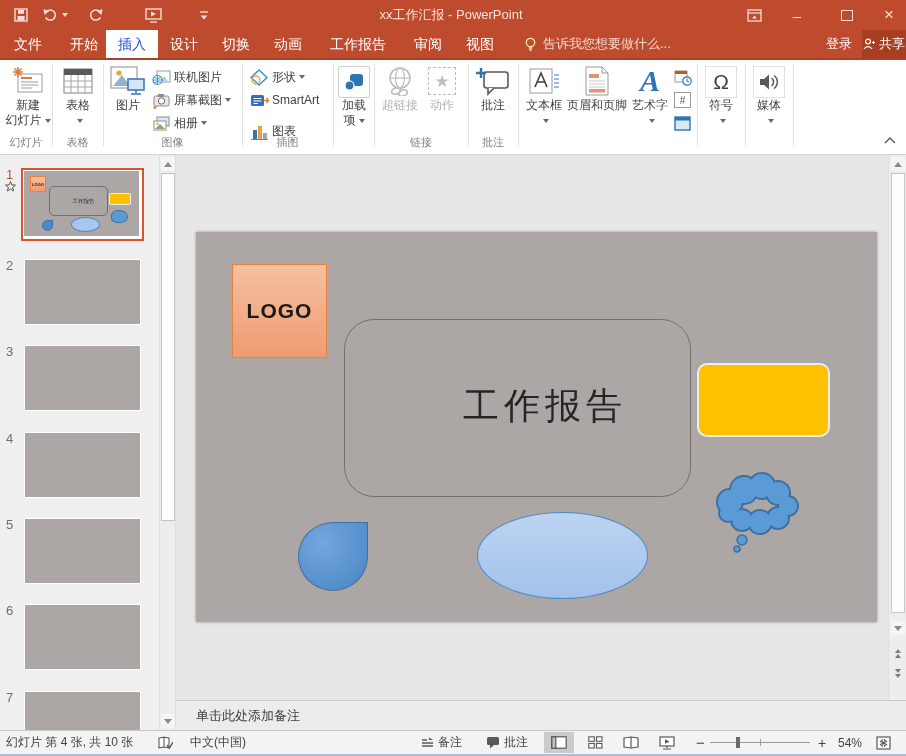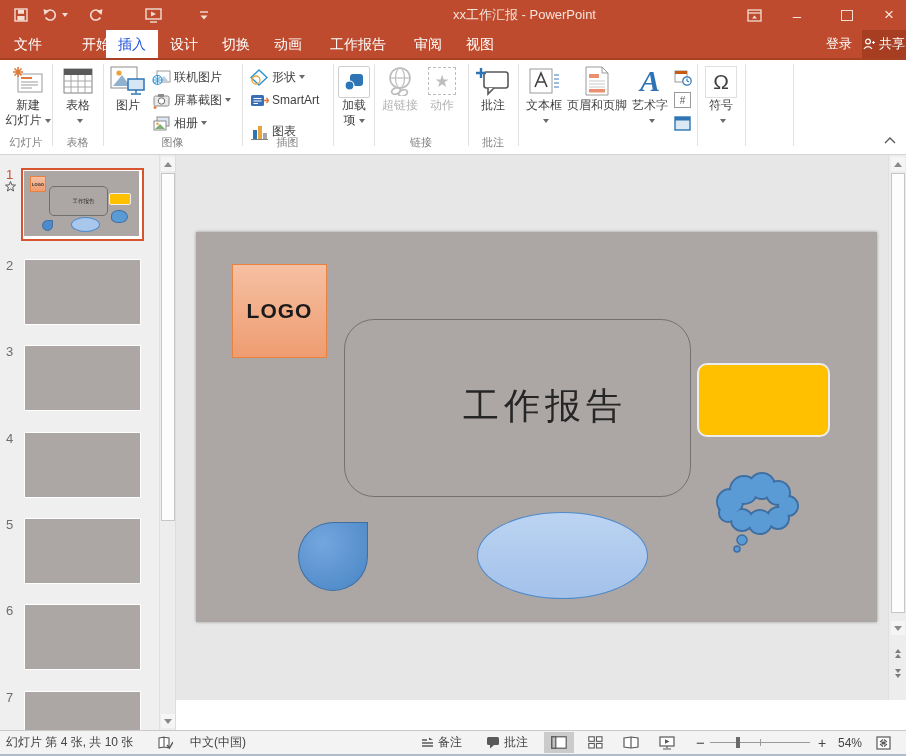--- a/index.html
+++ b/index.html
@@ -1,21 +1,21 @@
 <!DOCTYPE html>
 <html><head>
 <meta charset="utf-8">
 <style>
   html,body{margin:0;padding:0;background:#888;}
   #app{position:relative;width:906px;height:756px;background:#fff;overflow:hidden;
        font-family:"Liberation Sans","DejaVu Sans",sans-serif;font-size:12px;color:#3f3f3f;}
   
   .titlebar{position:absolute;left:0;top:0;width:906px;height:30px;background:#BE4B2D;}
   .qbtn{position:absolute;top:0;height:30px;display:flex;align-items:center;justify-content:center;}
-  .wtitle{position:absolute;left:306px;top:0;width:290px;height:30px;line-height:30px;text-align:right;
+  .wtitle{position:absolute;left:306px;top:0;width:290px;height:30px;line-height:30px;text-align:center;
           color:#F6E3DC;font-size:13px;}
   .winbtn{position:absolute;top:0;height:30px;display:flex;align-items:center;justify-content:center;color:#F6E3DC;}
   
   .tabrow{position:absolute;left:0;top:30px;width:906px;height:28px;background:#BE4B2D;}
   .tab{position:absolute;top:0;height:28px;line-height:28px;text-align:center;color:#fff;font-size:14px;}
   .tab.active{background:#fff;color:#1d4ed8;}
   .tellme{position:absolute;top:0;height:28px;display:flex;align-items:center;color:rgba(255,245,240,.82);font-size:13px;}
   .signin{position:absolute;top:0;height:28px;line-height:28px;color:#fff;font-size:13px;}
   .share{position:absolute;top:0;height:28px;background:#A73D21;color:#fff;font-size:13px;
          display:flex;align-items:center;justify-content:center;gap:4px;}
@@ -115,28 +115,35 @@
     </div>
     <div class="winbtn" style="left:780px;width:34px;font-size:15px">–</div>
     <div class="winbtn" style="left:830px;width:34px">
       <span style="width:10px;height:9px;border:1.3px solid #F3DDD5;display:block"></span>
     </div>
     <div class="winbtn" style="left:872px;width:34px;font-size:17px">×</div>
   </div>
 
   <div class="tabrow">
     <div class="tab" style="left:2px;width:52px">文件</div>
-    <div class="tab" style="left:70px;width:52px">开始</div>
+    <div class="tab" style="left:58px;width:52px">开始</div>
     <div class="tab active" style="left:106px;width:52px">插入</div>
     <div class="tab" style="left:158px;width:52px">设计</div>
     <div class="tab" style="left:210px;width:52px">切换</div>
     <div class="tab" style="left:262px;width:52px">动画</div>
     <div class="tab" style="left:314px;width:88px">工作报告</div>
     <div class="tab" style="left:402px;width:52px">审阅</div>
     <div class="tab" style="left:454px;width:52px">视图</div>
+    <div class="tellme" style="left:524px;width:180px">
+      <svg width="13" height="15" viewBox="0 0 13 15" style="margin-right:6px">
+        <circle cx="6.5" cy="5.5" r="4.2" fill="none" stroke="#F7E9B8" stroke-width="1.3"></circle>
+        <path d="M4.8,11 L8.2,11 M5.2,13 L7.8,13" stroke="#F7E9B8" stroke-width="1.3"></path>
+      </svg>
+      <span>告诉我您想要做什么...</span>
+    </div>
     <div class="signin" style="left:826px;width:32px">登录</div>
     <div class="share" style="left:862px;width:44px">
       <svg width="12" height="12" viewBox="0 0 12 12">
         <circle cx="5" cy="3.5" r="2.4" fill="none" stroke="#fff" stroke-width="1.2"></circle>
         <path d="M1,11 A4.5,4.5 0 0 1 9,11" fill="none" stroke="#fff" stroke-width="1.2"></path>
         <path d="M9,4.5 L12,4.5 M10.5,3 L10.5,6" stroke="#fff" stroke-width="1.1"></path>
       </svg>
       <span>共享</span>
     </div>
   </div>
@@ -392,20 +399,34 @@
         <span style="font-size:21px;color:#404040">Ω</span>
       </div>
       <div class="bl">
           <span>符号</span>
         </div>
       <div class="bl">
           <span class="dd"></span>
         </div>
     </div>
 
+    <div class="bigbtn" style="left:747px;width:44px">
+      <div class="bicon" style="border:1px solid #E0E0E0;width:30px;height:30px;margin-top:4px">
+        <svg width="20" height="18" viewBox="0 0 20 18">
+          <path d="M1,6 L5,6 L10,1.5 L10,16.5 L5,12 L1,12 Z" fill="#595959"></path>
+          <path d="M12.5,5 A5,5 0 0 1 12.5,13 M15,2.5 A8,8 0 0 1 15,15.5" fill="none" stroke="#595959" stroke-width="1.5"></path>
+        </svg>
+      </div>
+      <div class="bl">
+          <span>媒体</span>
+        </div>
+      <div class="bl">
+          <span class="dd"></span>
+        </div>
+    </div>
 
     <div class="chev" style="left:884px;top:76px">
       <svg width="12" height="8" viewBox="0 0 12 8">
         <path d="M1,7 L6,2 L11,7" fill="none" stroke="#595959" stroke-width="1.4"></path>
       </svg>
     </div>
   </div>
 
   <div class="thumbs">
     <div class="tnum" style="top:12px;color:#C8502F">1</div>
@@ -503,20 +524,23 @@
         </span>
     </div>
     <div class="sarr" style="left:2px;top:510px;width:14px;height:16px;background:none">
       <span class="dbl dn">
           <span class="t"></span>
           <span class="t"></span>
         </span>
     </div>
   </div>
 
+  <div class="notes">
+    <span>单击此处添加备注</span>
+  </div>
 
   <div class="status">
     <div class="sitem" style="left:6px">幻灯片 第 4 张, 共 10 张</div>
     <div class="sitem" style="left:158px">
       <svg width="15" height="14" viewBox="0 0 15 14">
         <path d="M1,2 L6,1.2 L6,11 L1,11.8 Z M6,1.2 L11,2 L11,11.8 L6,11 Z" fill="#fff" stroke="#595959" stroke-width="1.1"></path>
         <path d="M9,9 L11.5,12 L15,6" fill="none" stroke="#595959" stroke-width="1.4"></path>
       </svg>
     </div>
     <div class="sitem" style="left:190px">中文(中国)</div>

